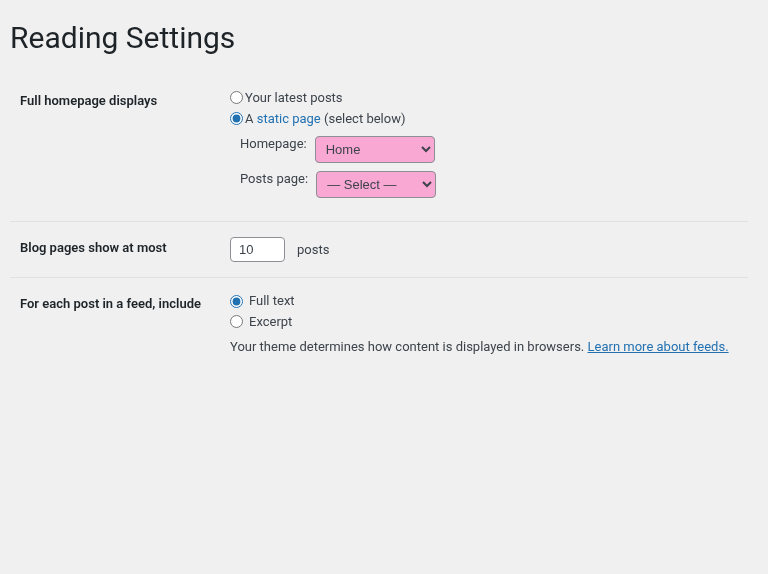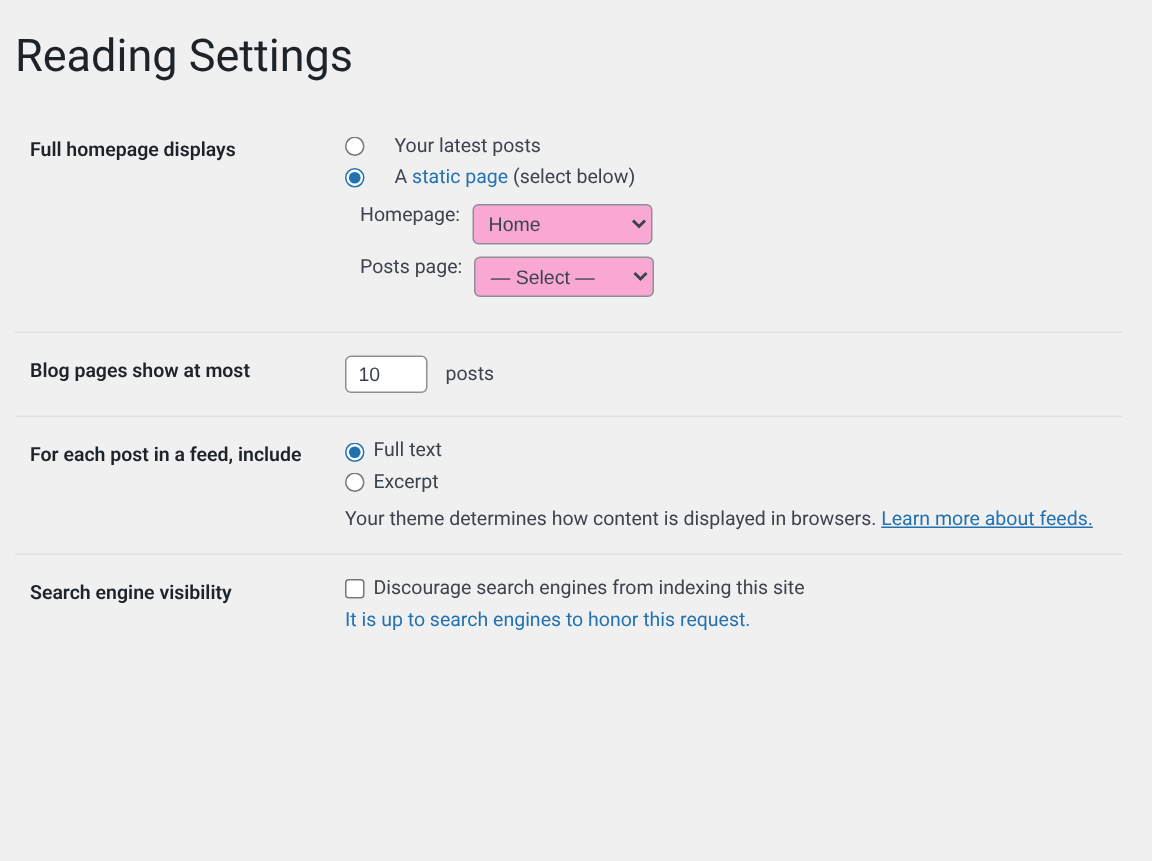--- a/index.html
+++ b/index.html
@@ -33,21 +33,21 @@
     }
     .settings-table td:first-child {
       width: 210px;
       font-weight: 600;
       padding-top: 18px;
       color: #1d2327;
     }
     .option-row {
       display: flex;
       align-items: center;
-      gap: 20px;
+      gap: 2px;
       margin-bottom: 6px;
     }
     .sub-options {
       margin-top: 10px;
       margin-left: 10px;
     }
     .sub-option-row {
       display: flex;
       align-items: flex-start;
       gap: 8px;
@@ -192,26 +192,14 @@
         <input type="radio" id="excerpt" name="feed-content" style="">
         <label for="excerpt" class="inline-label">Excerpt</label>
       </div>
       <p class="description" style="margin-top:10px;">
         <span>Your theme determines how content is displayed in browsers.</span>
         <a class="link">Learn more about feeds.</a>
       </p>
     </td>
   </tr>
 
-  <tr>
-    <td>
-      <label>Search engine visibility</label>
-    </td>
-    <td>
-      <div style="display:flex; align-items:center; gap:6px;">
-        <input type="checkbox" id="search-visibility" style="">
-        <label for="search-visibility" class="inline-label">Discourage search engines from indexing this site</label>
-      </div>
-      <p class="notice-text" style="margin-top:6px;">It is up to search engines to honor this request.</p>
-    </td>
-  </tr>
 </tbody>
   </table>
 
 </body></html>

